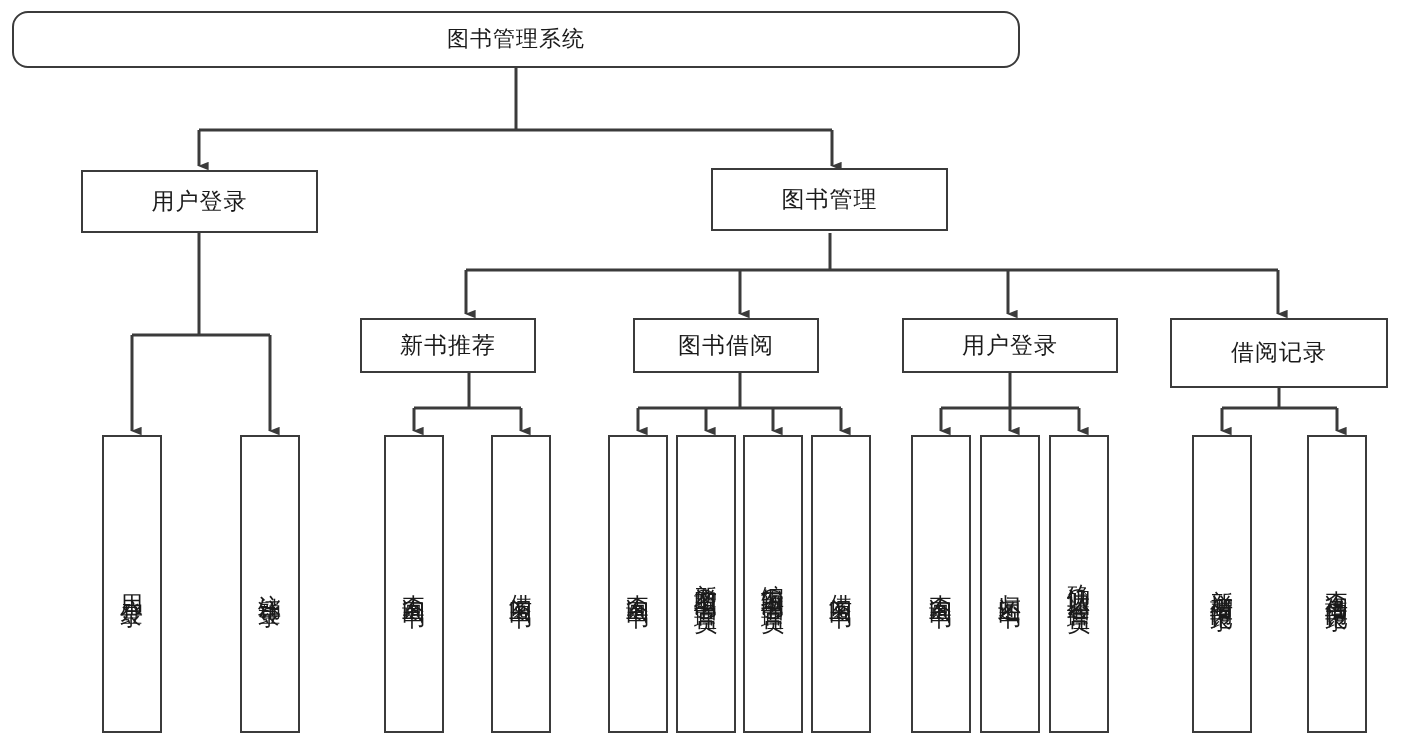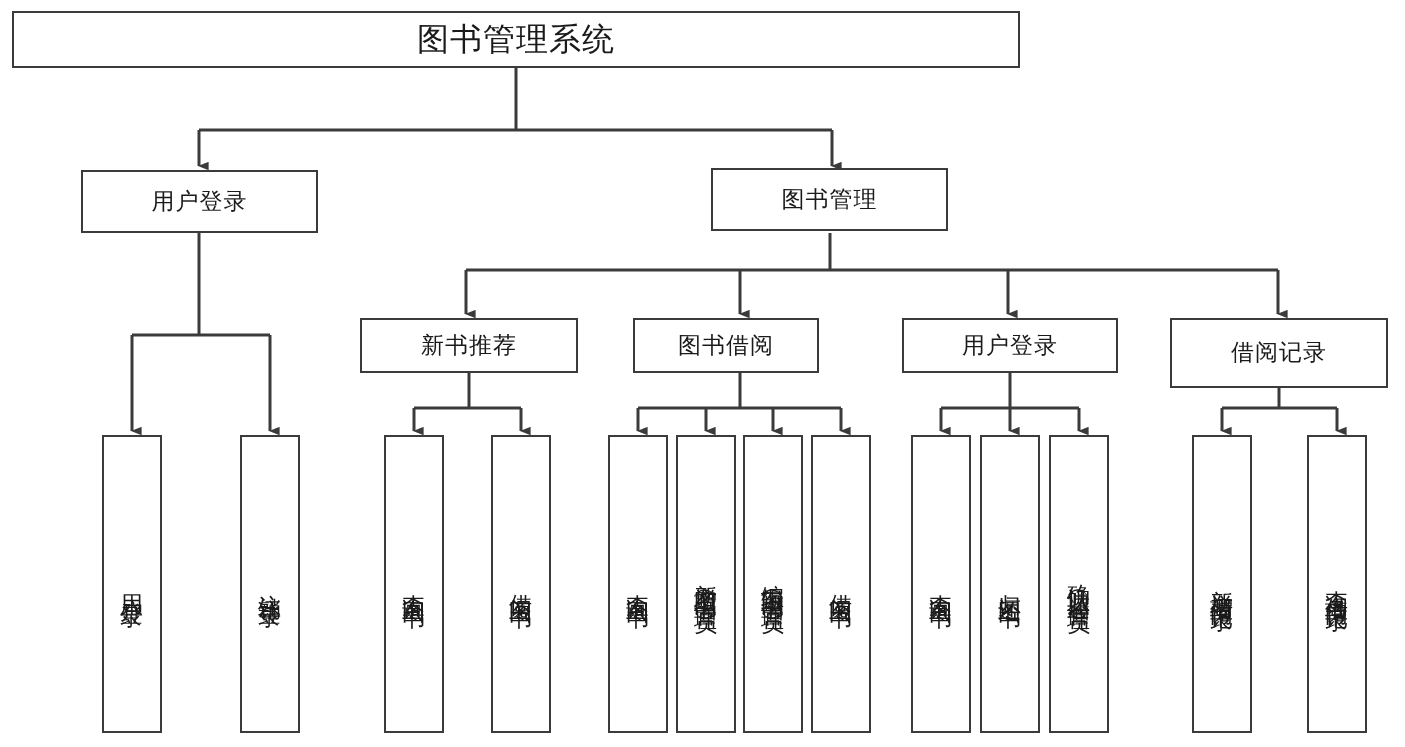--- a/index.html
+++ b/index.html
@@ -36,21 +36,22 @@
     justify-content: center;
     color: #1a1a1a;
   }
   .node-h {
     font-size: 23px;
     letter-spacing: 1px;
     line-height: 1.1;
     white-space: nowrap;
   }
   .node-root {
-    font-size: 32px;
+    font-size: 22px;
+    border-radius: 16px;
   }
   .node-v {
     writing-mode: vertical-rl;
     text-orientation: upright;
     font-size: 23px;
     letter-spacing: 4px;
     line-height: 1.05;
     align-items: center;
     justify-content: center;
     text-align: center;
@@ -130,21 +131,21 @@
     <span>图书管理系统</span>
   </div>
 
   <div class="node node-h" style="left:81px; top:170px; width:237px; height:63px;">
     <span>用户登录</span>
   </div>
   <div class="node node-h" style="left:711px; top:168px; width:237px; height:63px;">
     <span>图书管理</span>
   </div>
 
-  <div class="node node-h" style="left:360px; top:318px; width:218px; height:55px;">
+  <div class="node node-h" style="left:360px; top:318px; width:176px; height:55px;">
     <span>新书推荐</span>
   </div>
   <div class="node node-h" style="left:633px; top:318px; width:186px; height:55px;">
     <span>图书借阅</span>
   </div>
   <div class="node node-h" style="left:902px; top:318px; width:216px; height:55px;">
     <span>用户登录</span>
   </div>
   <div class="node node-h" style="left:1170px; top:318px; width:218px; height:70px;">
     <span>借阅记录</span>

